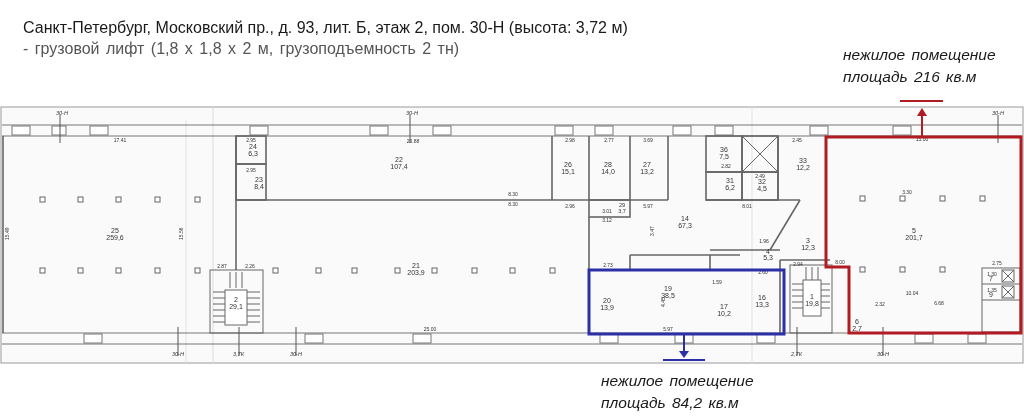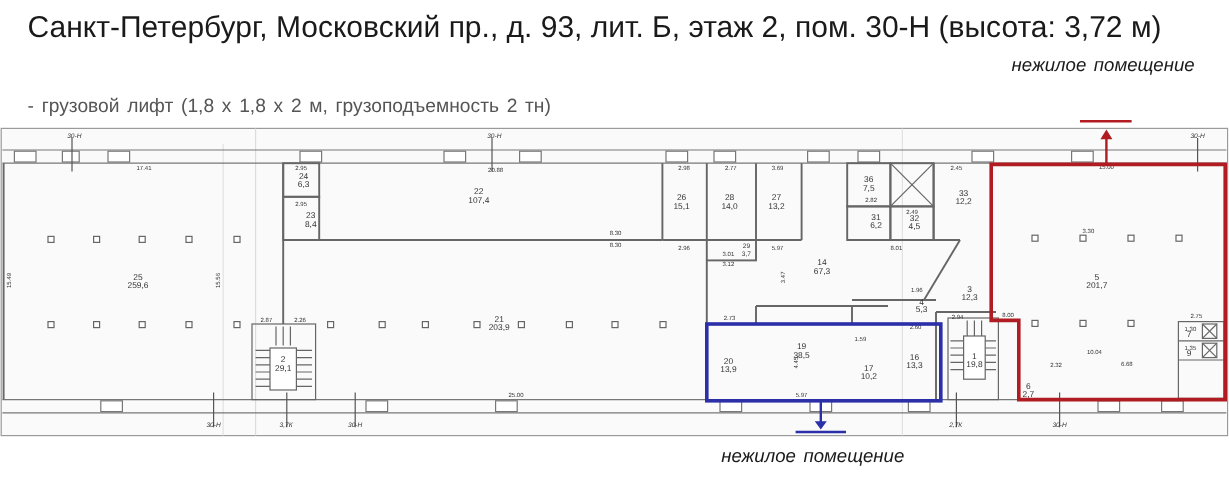--- a/index.html
+++ b/index.html
@@ -1,36 +1,38 @@
 <!DOCTYPE html>
 <html><head>
 <meta charset="utf-8">
 <style>
   html, body { margin:0; padding:0; background:#ffffff; }
   body { width:1024px; height:419px; position:relative; overflow:hidden; font-family:"Liberation Sans", sans-serif; }
-  .title { position:absolute; left:23px; top:9px; font-size:25px; color:#1a1a1a; white-space:nowrap; }
-  .subtitle { position:absolute; left:23px; top:40px; font-size:16px; color:#555; white-space:nowrap; word-spacing:2px;margin-top:40px; }
+  .title { position:absolute; left:23px; top:19px; font-size:16px; color:#1a1a1a; white-space:nowrap; }
+  .subtitle { position:absolute; left:23px; top:40px; font-size:16px; color:#555; white-space:nowrap; word-spacing:2px; }
   .callout { position:absolute; font-size:15.5px; color:#1a1a1a; line-height:22px; white-space:nowrap; word-spacing:2px;font-style:italic; }
   .callout.red { left:843px; top:44px; }
   .callout.blue { left:601px; top:370px; }
   svg.plan { position:absolute; left:0; top:0; }
   .lbl { font-family:"Liberation Sans", sans-serif; fill:#333; }
 </style>
 </head>
 <body>
 
 <div class="title">Санкт-Петербург, Московский пр., д. 93, лит. Б, этаж 2, пом. 30-Н (высота: 3,72 м)</div>
 <div class="subtitle">- грузовой лифт (1,8 х 1,8 х 2 м, грузоподъемность 2 тн)</div>
 
 <div class="callout red">
   <div>нежилое помещение</div>
+  <div>площадь 216 кв.м</div>
 </div>
 
 <div class="callout blue">
   <div>нежилое помещение</div>
+  <div>площадь 84,2 кв.м</div>
 </div>
 
 <svg class="plan" width="1024" height="419" viewBox="0 0 1024 419">
 
   <rect x="1" y="107" width="1022" height="256" fill="#fafafa" stroke="#9a9a9a" stroke-width="1"></rect>
   <line x1="213" y1="107" x2="213" y2="363" stroke="#dcdcdc" stroke-width="1"></line>
   <line x1="186" y1="120" x2="186" y2="363" stroke="#e2e2e2" stroke-width="1"></line>
   <line x1="752" y1="107" x2="752" y2="363" stroke="#e2e2e2" stroke-width="1"></line>
 
   <g stroke="#777" stroke-width="1" fill="none">

